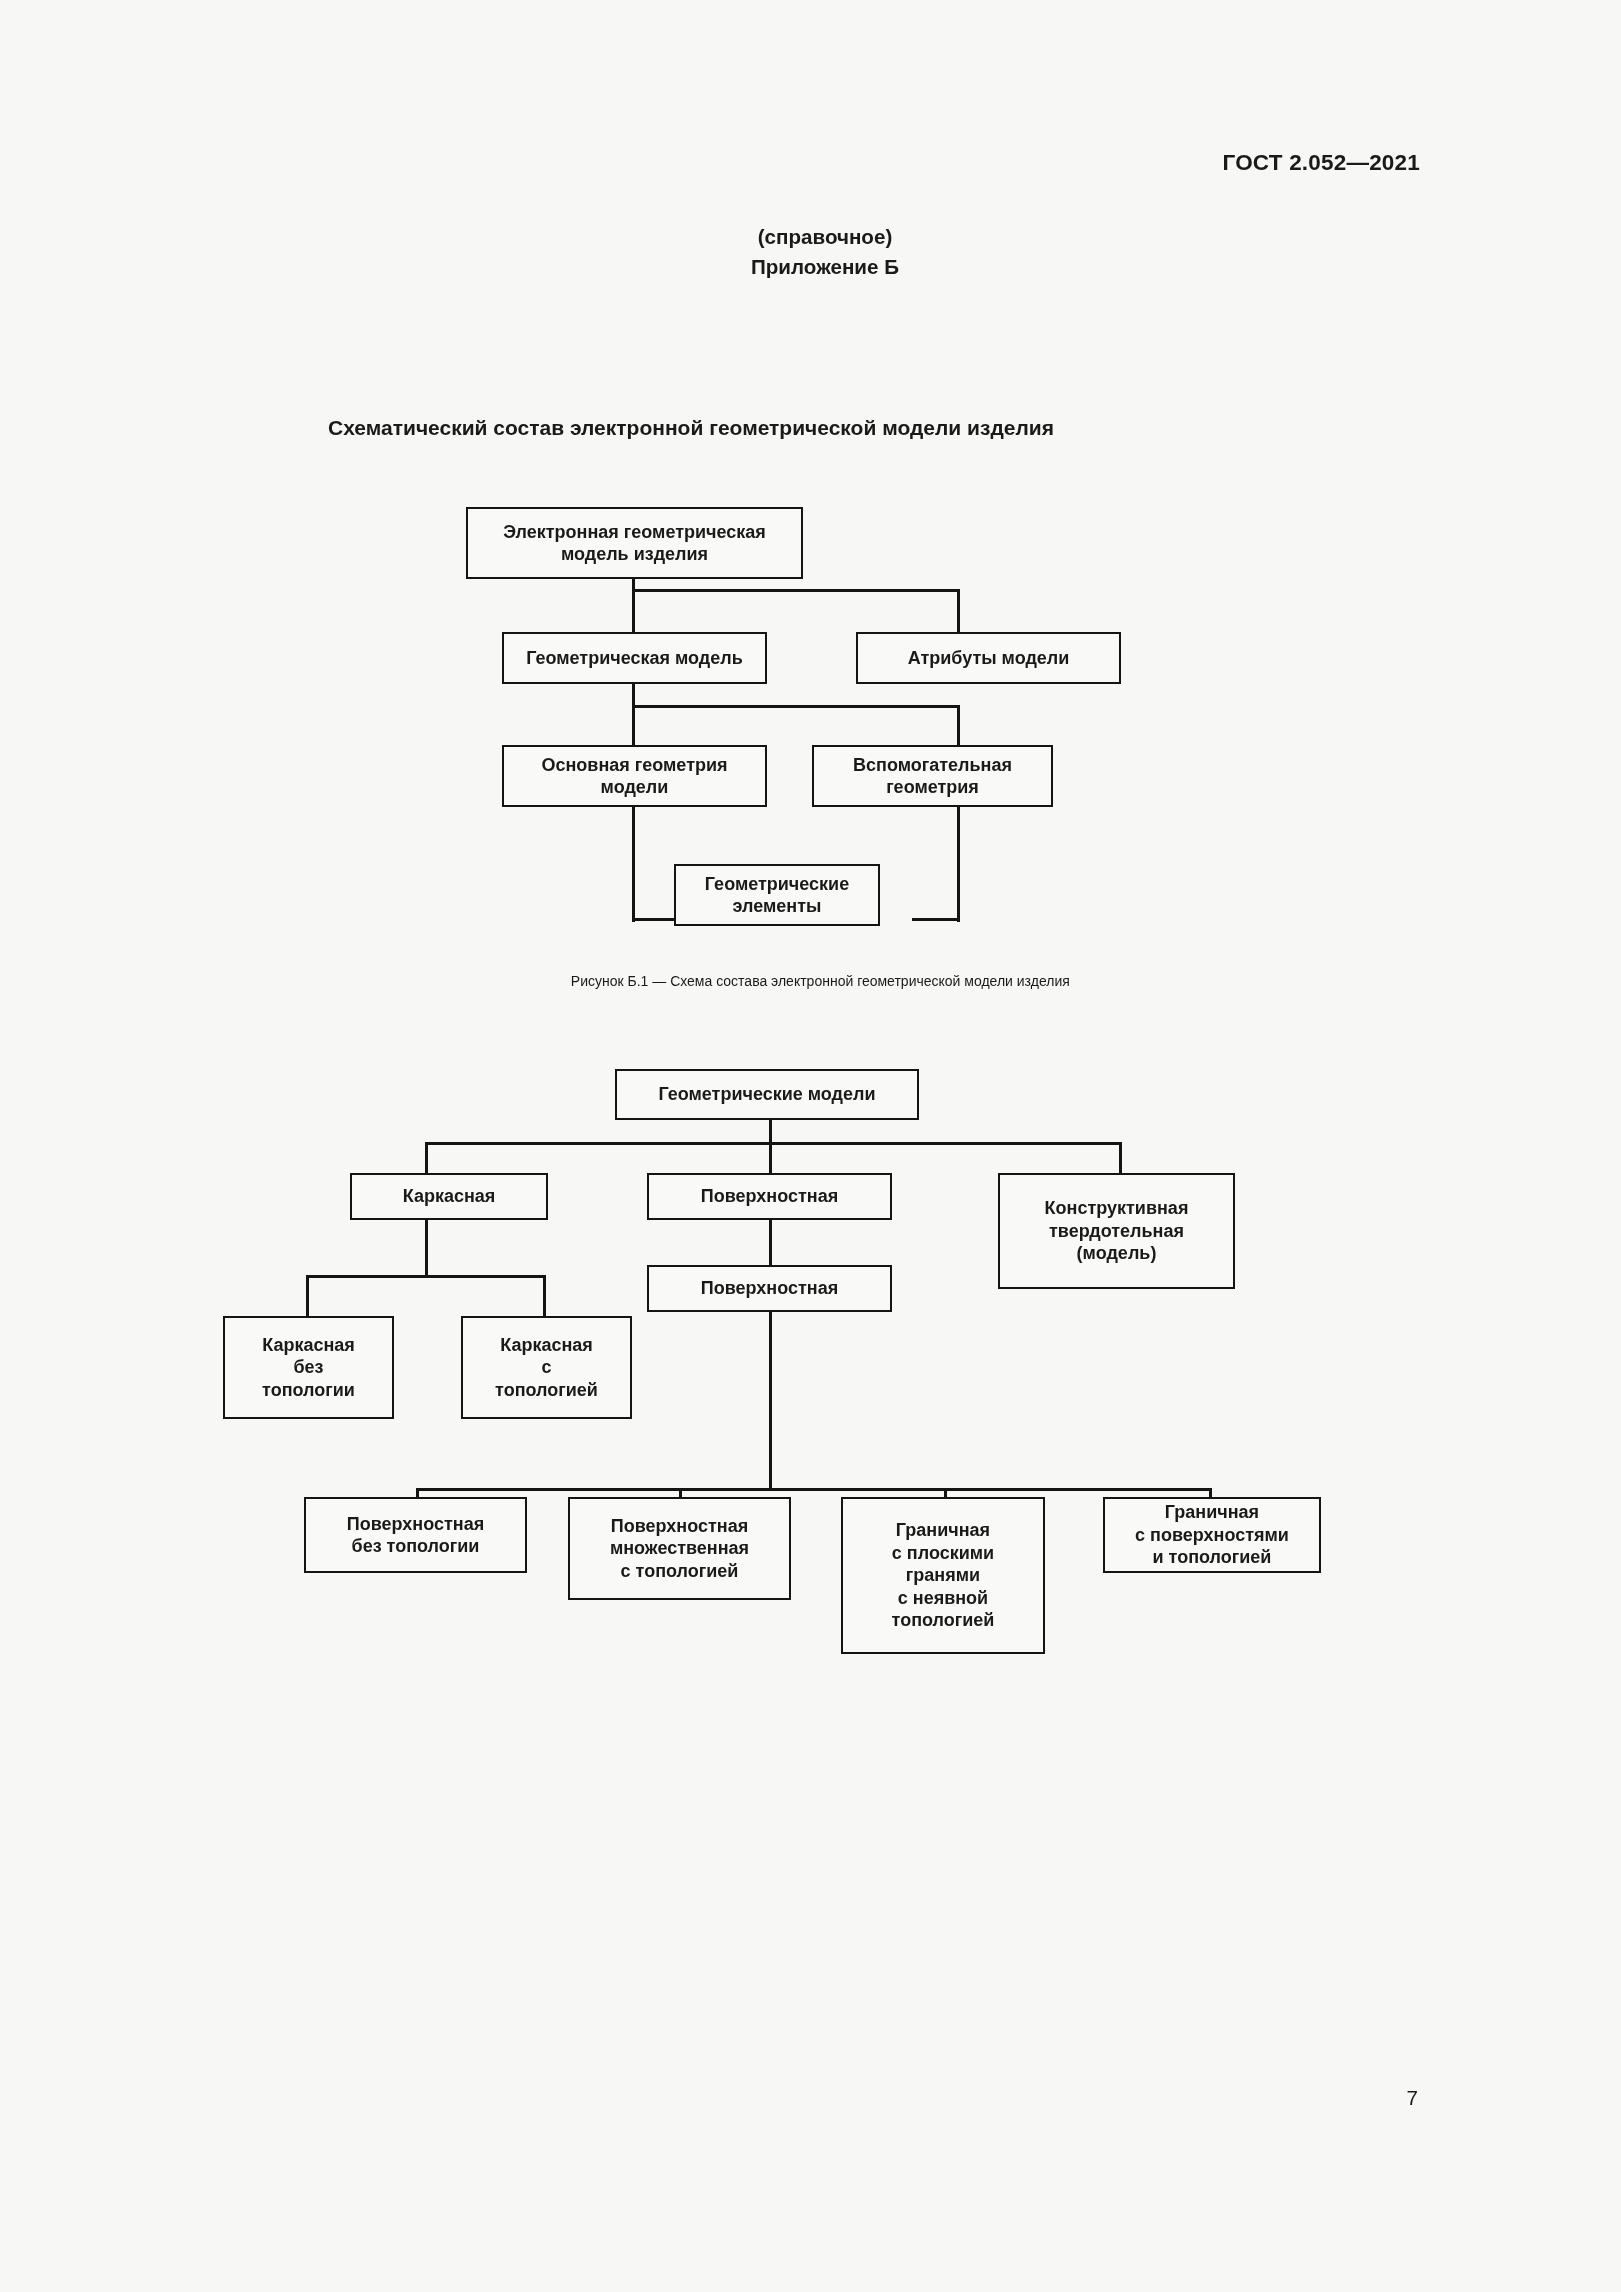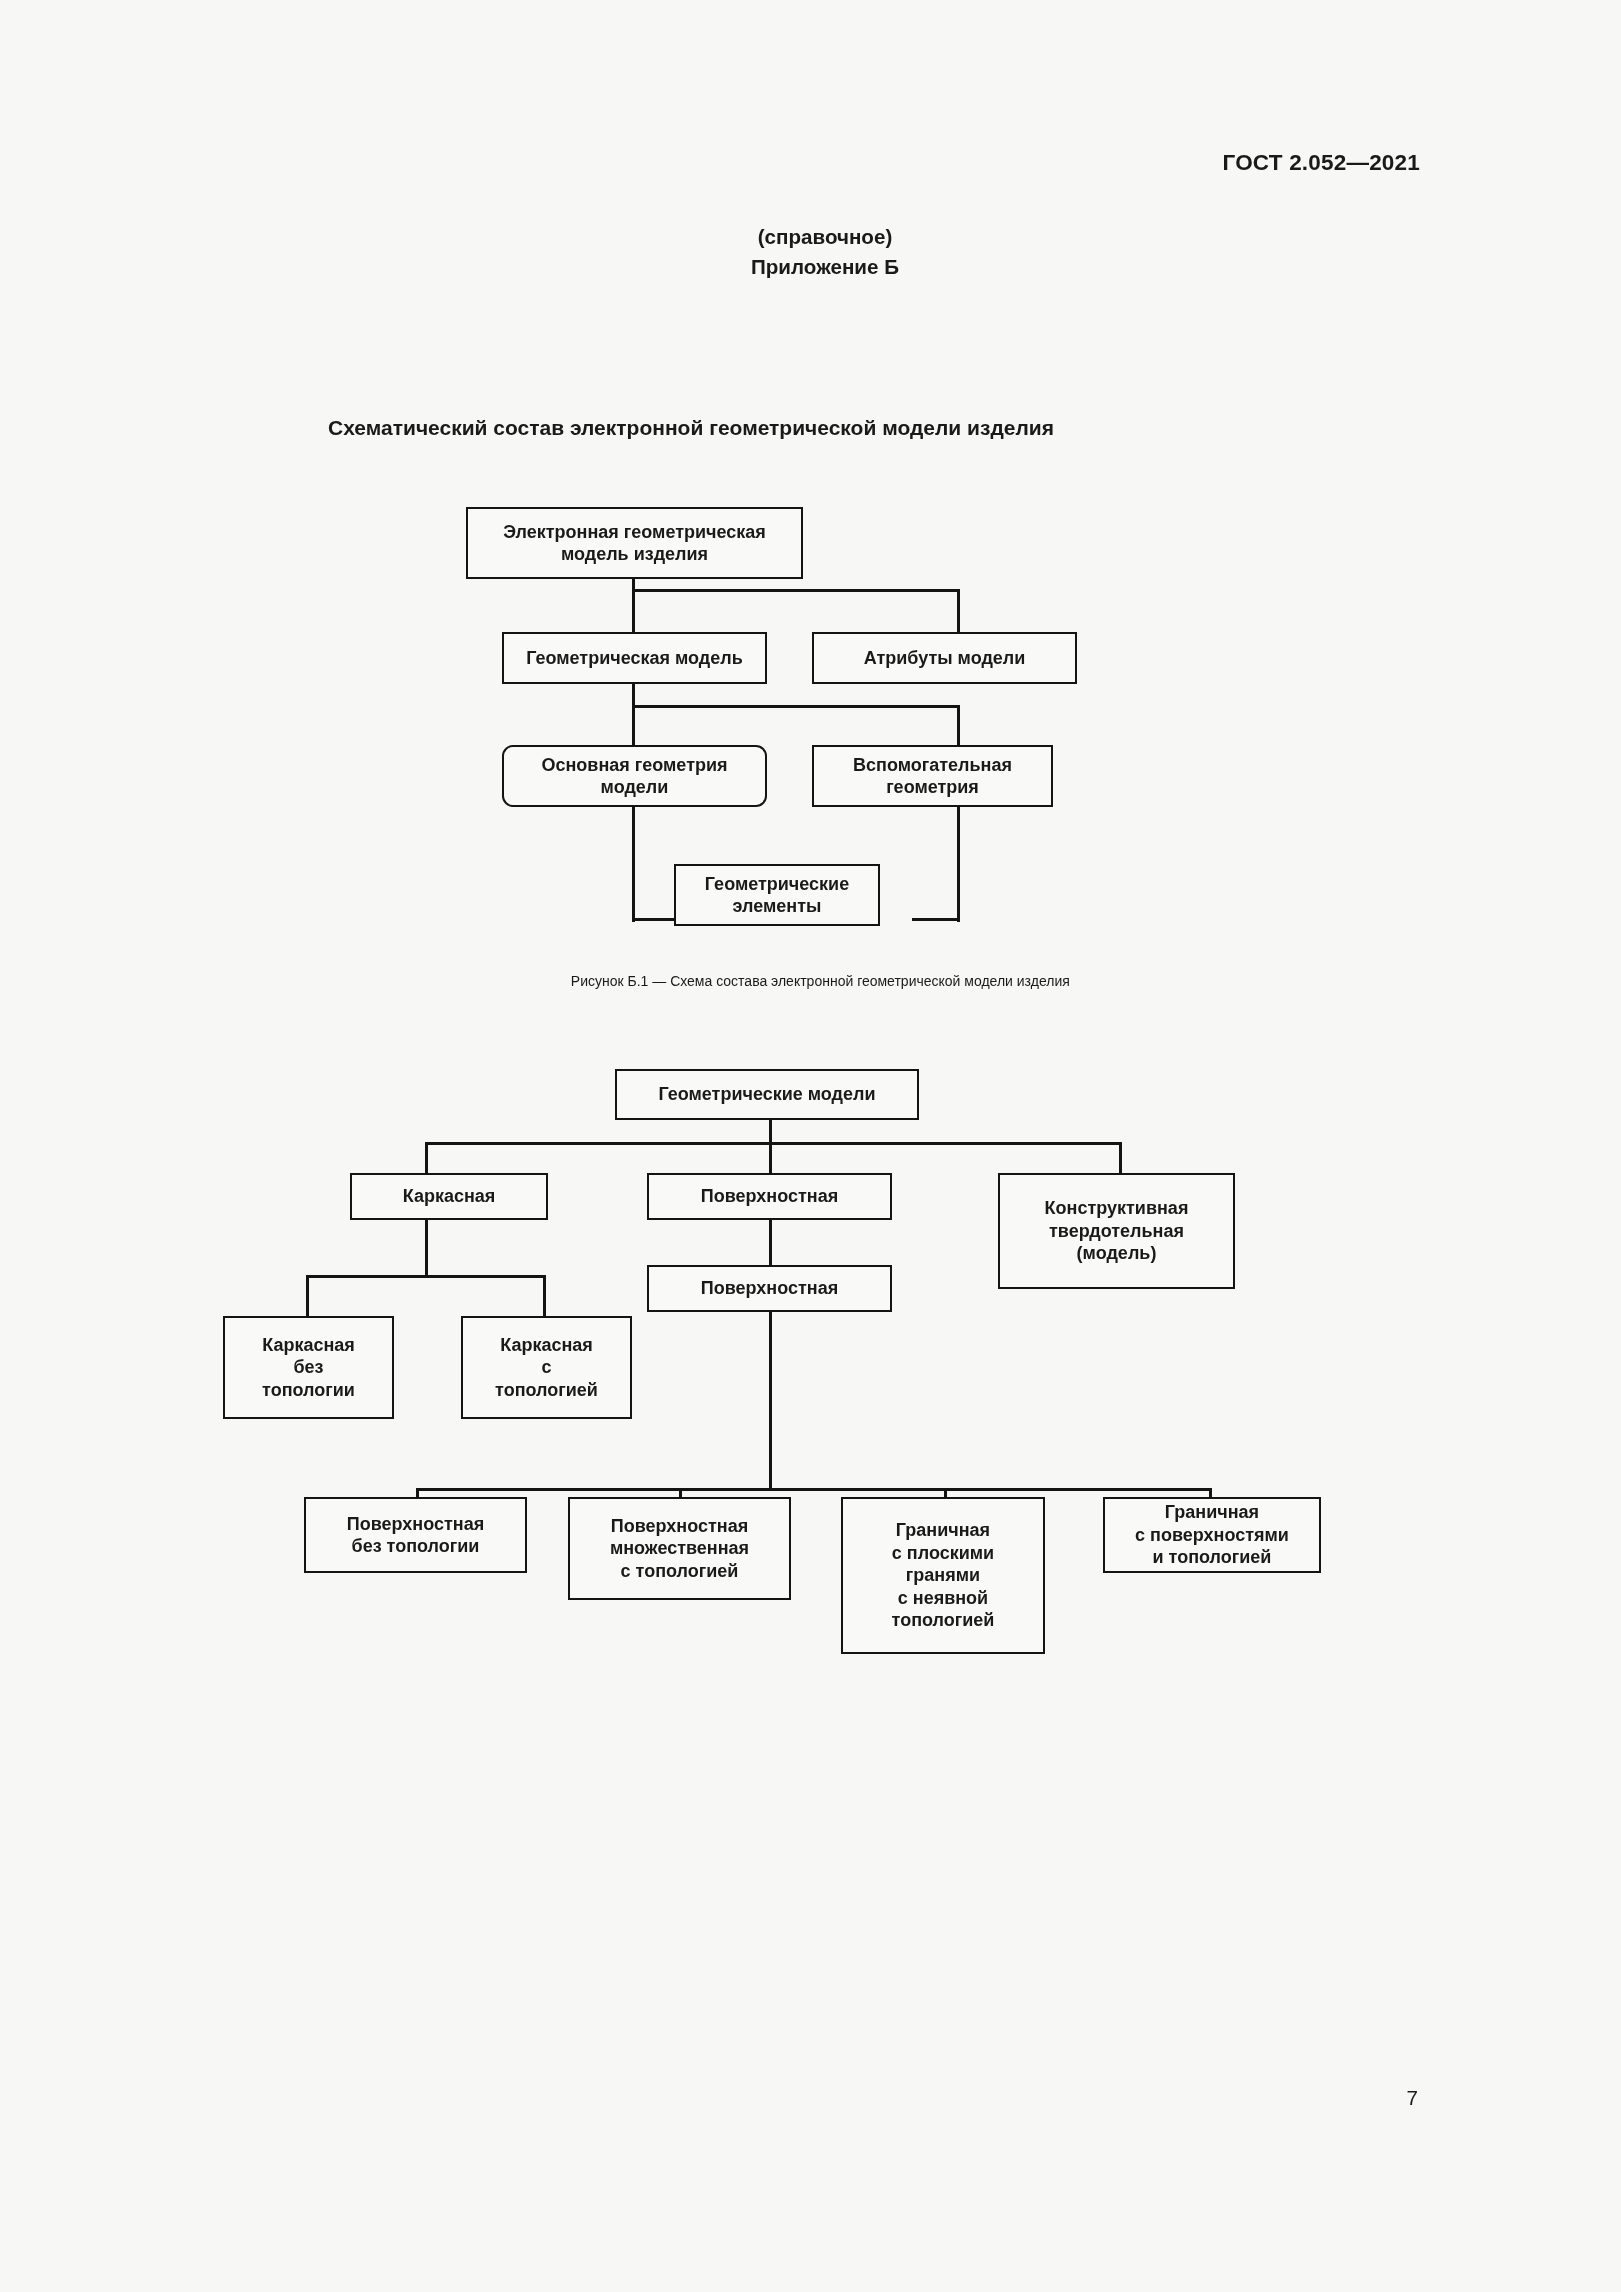--- a/index.html
+++ b/index.html
@@ -120,28 +120,28 @@
 
     <div class="vline" style="left:632px; top:568px; height:20.6px;"></div>
 
     <div class="hline" style="left:632px; top:589px; width:327px;"></div>
 
     <div class="vline" style="left:632px; top:589px; height:43px;"></div>
 
     <div class="vline" style="left:957px; top:589px; height:43px;"></div>
 
     <div class="dbox" style="left:502px; top:632px; width:265px; height:52px;">Геометрическая модель</div>
-    <div class="dbox" style="left:812px; top:632px; width:265px; height:52px;">Атрибуты модели</div>
+    <div class="dbox" style="left:856px; top:632px; width:265px; height:52px;">Атрибуты модели</div>
 
     <div class="vline" style="left:632px; top:684px; height:20.6px;"></div>
     <div class="hline" style="left:632px; top:705px; width:327px;"></div>
     <div class="vline" style="left:632px; top:705px; height:40px;"></div>
     <div class="vline" style="left:957px; top:705px; height:40px;"></div>
 
-    <div class="dbox" style="left:502px; top:745px; width:265px; height:62px;border-radius:11px;">Основная геометрия<br>модели</div>
+    <div class="dbox" style="left:502px; top:745px; width:265px; height:62px;">Основная геометрия<br>модели</div>
     <div class="dbox" style="left:812px; top:745px; width:241px; height:62px;">Вспомогательная<br>геометрия</div>
 
     <div class="vline" style="left:632px; top:807px; height:115px;"></div>
     <div class="hline" style="left:632px; top:918px; width:44px;"></div>
 
     <div class="vline" style="left:957px; top:807px; height:115px;"></div>
     <div class="hline" style="left:912px; top:918px; width:48px;"></div>
 
     <div class="dbox" style="left:674px; top:864px; width:206px; height:62px;">Геометрические<br>элементы</div>
   </div>

